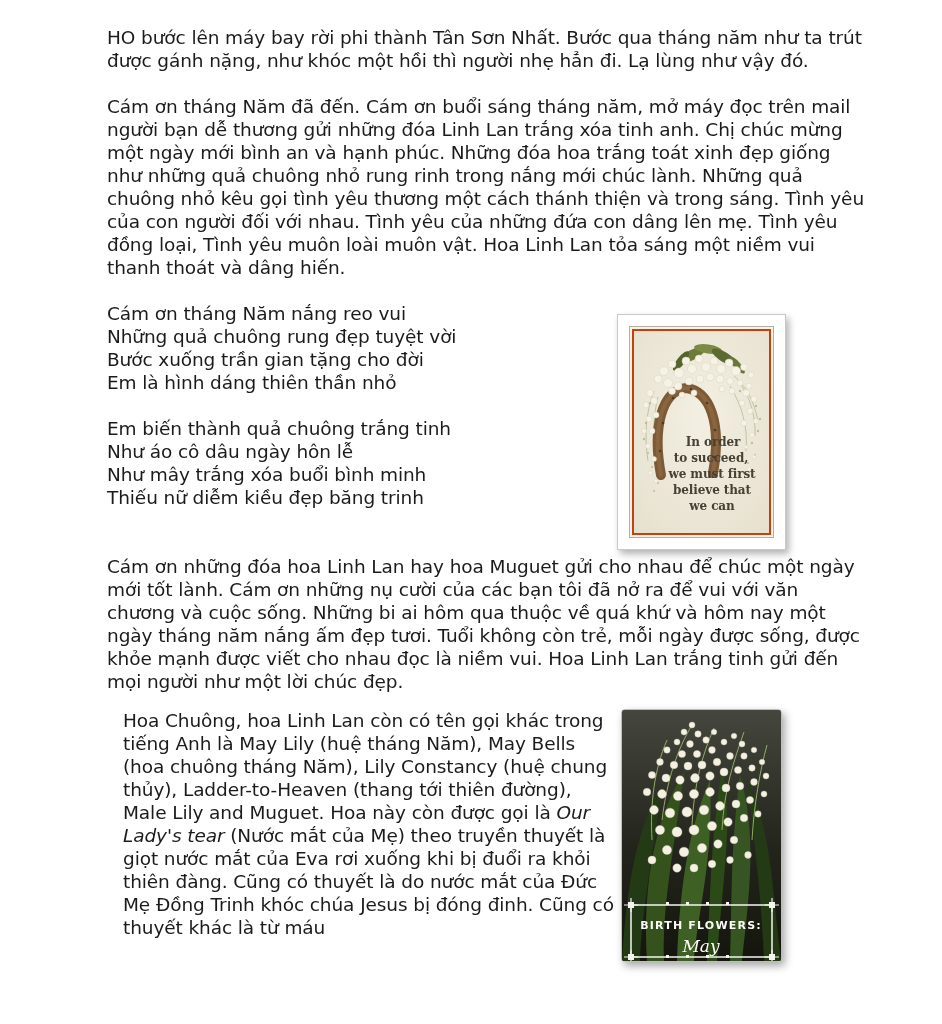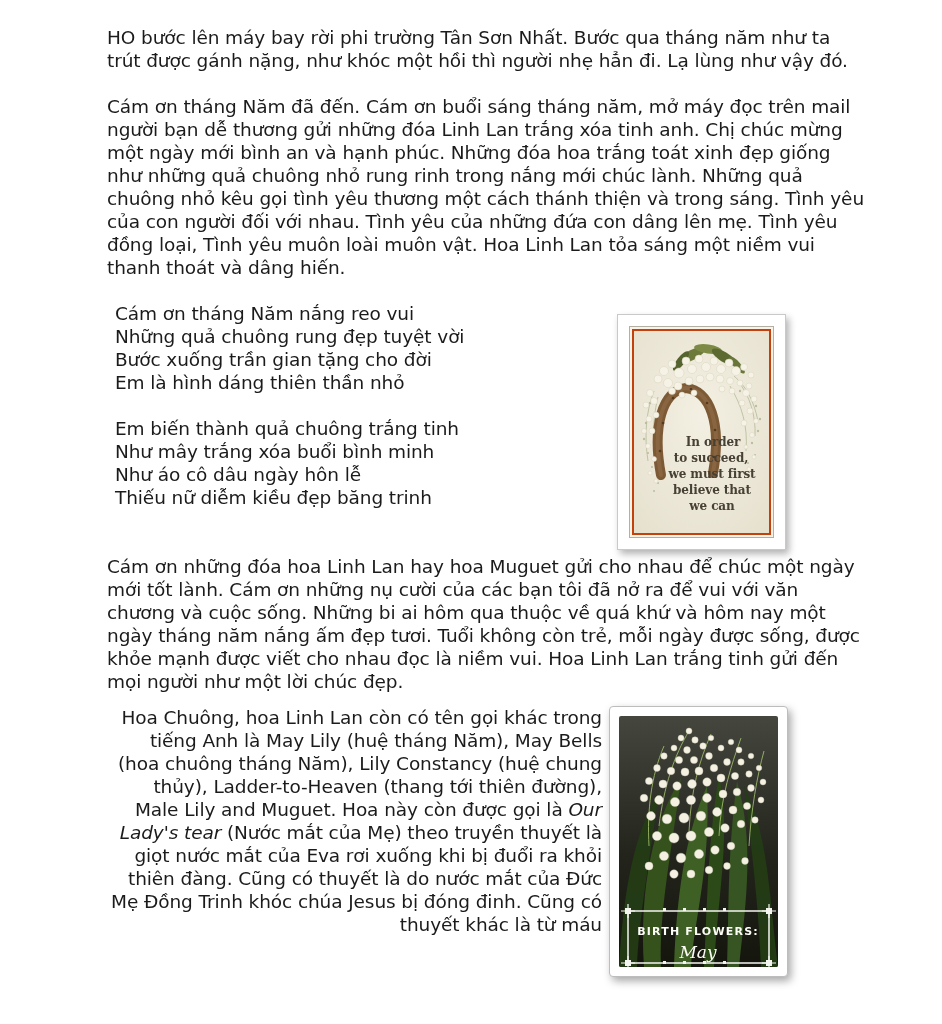--- a/index.html
+++ b/index.html
@@ -10,21 +10,21 @@
     overflow:hidden;
     font-family:"DejaVu Sans", sans-serif;
     color:#1b1b1b;
   }
   .content {
     position:absolute; left:107px; top:26px; width:760px;
     font-size:18.5px; line-height:23px; letter-spacing:-0.1px;
   }
   .para { margin:0 0 23px 0; }
   .poem-row { position:relative; min-height:253px; }
-  .poem { margin-left:8px; }
+  .poem { margin-left:0; }
   .poem-line { white-space:nowrap; }
   .stanza-gap { height:23px; }
 
   
   .card {
     position:absolute; left:510px; top:12px;
     background:#ffffff;
     border:1px solid #c9c9c9;
     padding:11px;
     box-shadow:3px 4px 7px rgba(0,0,0,0.30);
@@ -33,27 +33,27 @@
     border:1px solid #b3afa3;
     padding:2px;
     background:#f6f3e9;
   }
   .card-inner2 { border:2px solid #c2410c; line-height:0; }
 
   .para3 { margin:0 0 13px 0; }
 
   
   .final-row { position:relative; min-height:272px; }
-  .p4 { width:495px; margin:0;text-align:right; }
+  .p4 { width:495px; margin:16px; }
   .photo {
-    position:absolute; left:502px; top:0;
+    position:absolute; left:514px; top:0;
     background:#ffffff;
     border:1px solid #bdbdbd;
     border-radius:4px;
-    padding:9px;
+    padding:0;
     box-shadow:3px 4px 8px rgba(0,0,0,0.35);
     line-height:0;
   }
   .photo svg { border-radius:2px; }
 
   .quote-text {
     font-family:"DejaVu Serif", serif;
     font-weight:bold;
     fill:#474034;
   }
@@ -69,37 +69,37 @@
     fill:#fcfcf6;
   }
   .italic { font-style:italic; }
 </style>
 </head>
 <body>
 
 <div class="page">
   <div class="content">
 
-    <p class="para">HO bước lên máy bay rời phi trường Tân Sơn Nhất. Bước qua tháng năm như ta trút được gánh nặng, như khóc một hồi thì người nhẹ hẳn đi. Lạ lùng như vậy đó.</p>
+    <p class="para">HO bước lên máy bay rời phi thành Tân Sơn Nhất. Bước qua tháng năm như ta trút được gánh nặng, như khóc một hồi thì người nhẹ hẳn đi. Lạ lùng như vậy đó.</p>
 
     <p class="para">Cám ơn tháng Năm đã đến. Cám ơn buổi sáng tháng năm, mở máy đọc trên mail người bạn dễ thương gửi những đóa Linh Lan trắng xóa tinh anh. Chị chúc mừng một ngày mới bình an và hạnh phúc. Những đóa hoa trắng toát xinh đẹp giống như những quả chuông nhỏ rung rinh trong nắng mới chúc lành. Những quả chuông nhỏ kêu gọi tình yêu thương một cách thánh thiện và trong sáng. Tình yêu của con người đối với nhau. Tình yêu của những đứa con dâng lên mẹ. Tình yêu đồng loại, Tình yêu muôn loài muôn vật. Hoa Linh Lan tỏa sáng một niềm vui thanh thoát và dâng hiến.</p>
 
     <div class="poem-row">
       <div class="poem">
         <div>
           <div class="poem-line">Cám ơn tháng Năm nắng reo vui</div>
           <div class="poem-line">Những quả chuông rung đẹp tuyệt vời</div>
           <div class="poem-line">Bước xuống trần gian tặng cho đời</div>
           <div class="poem-line">Em là hình dáng thiên thần nhỏ</div>
         </div>
         <div class="stanza-gap"></div>
         <div>
           <div class="poem-line">Em biến thành quả chuông trắng tinh</div>
+          <div class="poem-line">Như áo cô dâu ngày hôn lễ</div>
           <div class="poem-line">Như mây trắng xóa buổi bình minh</div>
-          <div class="poem-line">Như áo cô dâu ngày hôn lễ</div>
           <div class="poem-line">Thiếu nữ diễm kiều đẹp băng trinh</div>
         </div>
       </div>
 
       <div class="card">
         <div class="card-inner">
           <div class="card-inner2">
             <svg width="135" height="202" viewBox="0 0 135 202">
               <defs>
                 <radialGradient id="cardbg" cx="50%" cy="42%" r="80%">

